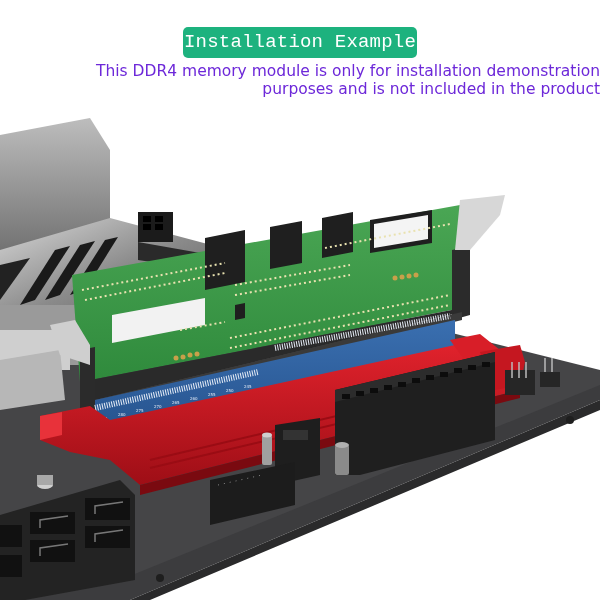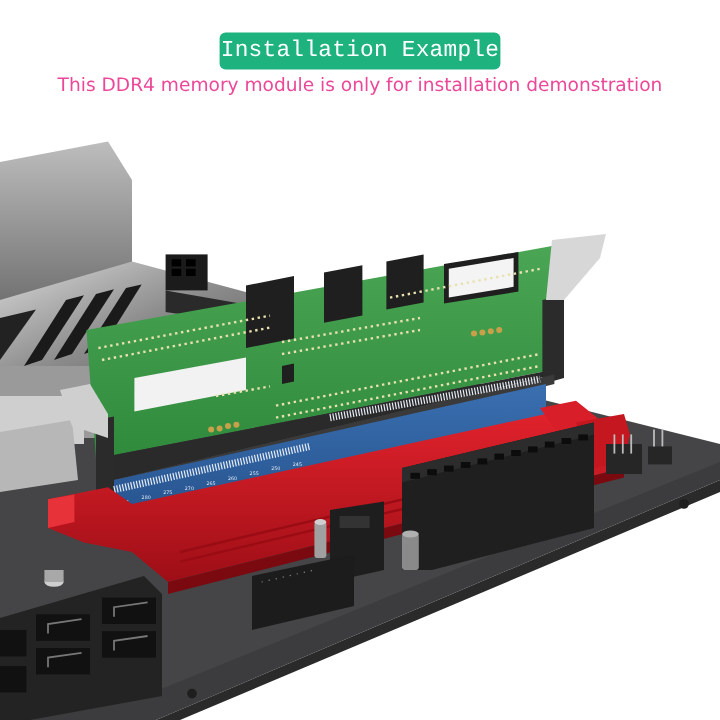--- a/index.html
+++ b/index.html
@@ -1,33 +1,34 @@
 <!DOCTYPE html>
 <html><head>
 <meta charset="utf-8">
 <style>
   html, body { margin:0; padding:0; background:#ffffff; }
   body { width:600px; height:600px; position:relative; overflow:hidden;
          font-family: "DejaVu Sans", "Liberation Sans", sans-serif; }
   .badge { position:absolute; left:183px; top:27px; width:234px; height:31px;
            background:#1db27e; border-radius:5px; color:#ffffff;
            font-size:19px; line-height:31px; text-align:center; letter-spacing:0.2px;font-family:Liberation Mono, monospace; }
-  .subtitle { position:absolute; left:0; top:62px; width:600px; text-align:center;
-              color:#ec4899; font-size:15.5px; line-height:18px; }
+  .subtitle { position:absolute; left:0; top:62px; width:600px; text-align:right;
+              color:#6d28d9; font-size:15.5px; line-height:18px; }
   .subtitle div { white-space:nowrap; }
   svg.scene { position:absolute; left:0; top:100px; }
   .adapter-text { font-family: "DejaVu Serif", "Liberation Serif", serif; fill:#ffffff; }
 </style>
 </head>
 <body>
 
 <div class="badge">Installation Example</div>
 
 <div class="subtitle">
   <div>This DDR4 memory module is only for installation demonstration</div>
+  <div>purposes and is not included in the product</div>
 </div>
 
 <svg class="scene" width="600" height="500" viewBox="0 0 600 500" xmlns="http://www.w3.org/2000/svg">
   <defs>
     <linearGradient id="heatsink" x1="0" y1="0" x2="1" y2="1">
       <stop offset="0" stop-color="#d8d8d8"></stop>
       <stop offset="0.5" stop-color="#8a8a8a"></stop>
       <stop offset="1" stop-color="#5a5a5a"></stop>
     </linearGradient>
     <linearGradient id="heatsinkTop" x1="0" y1="0" x2="0" y2="1">

